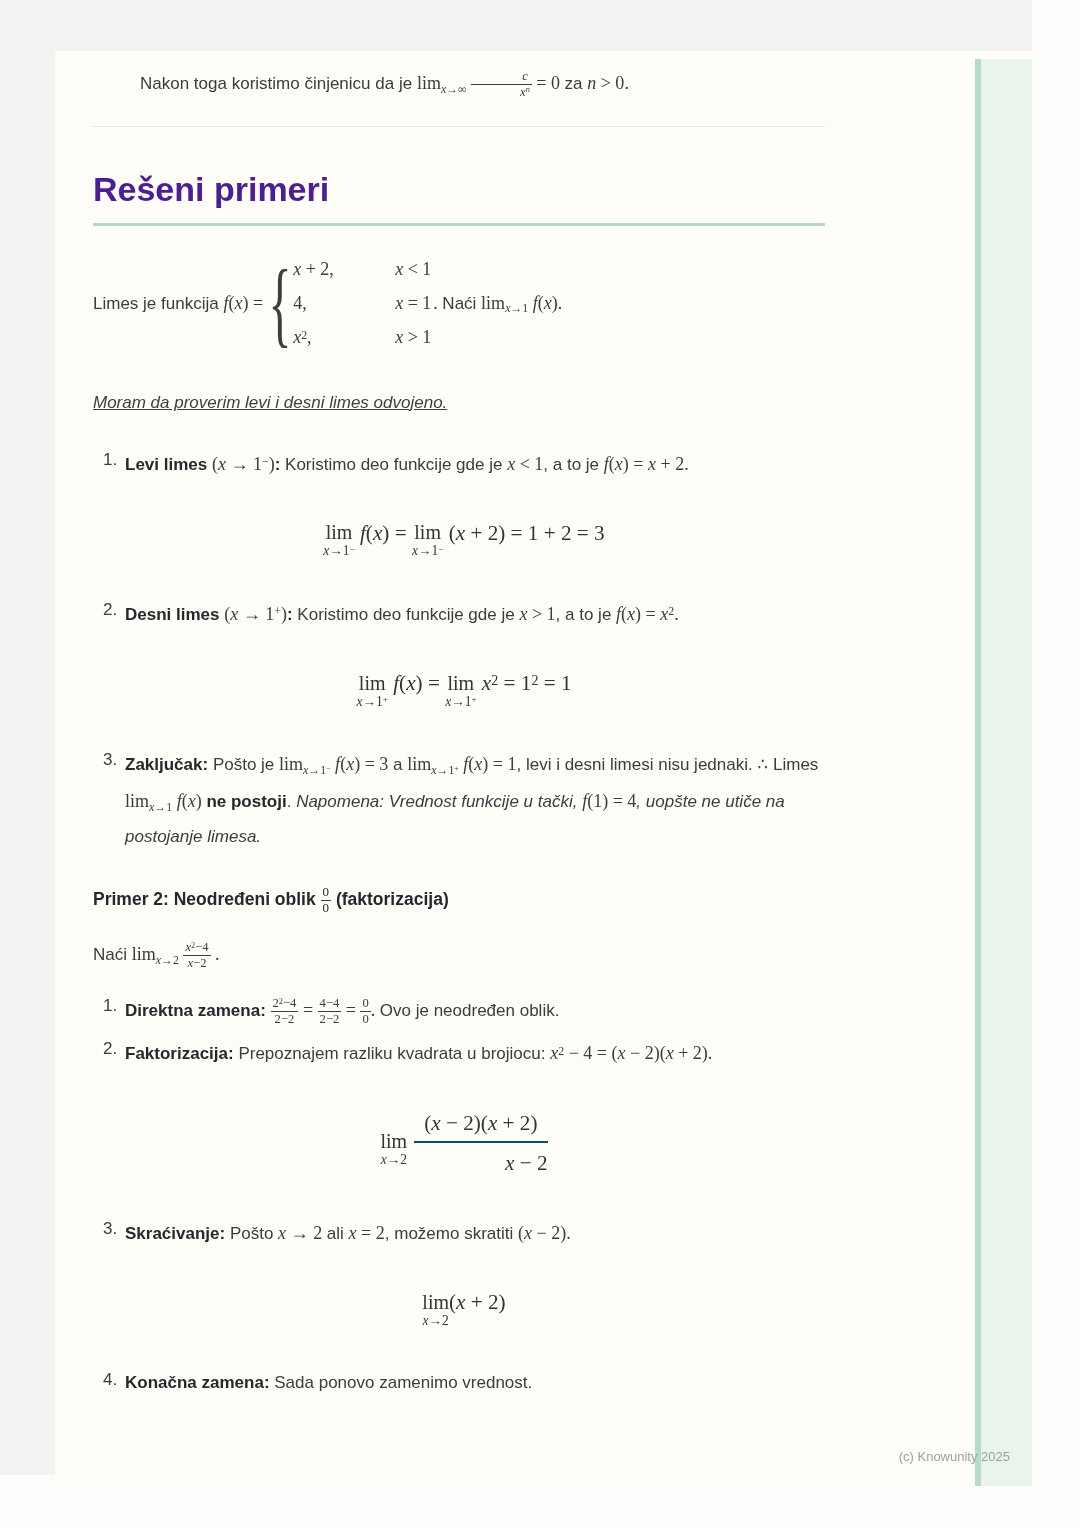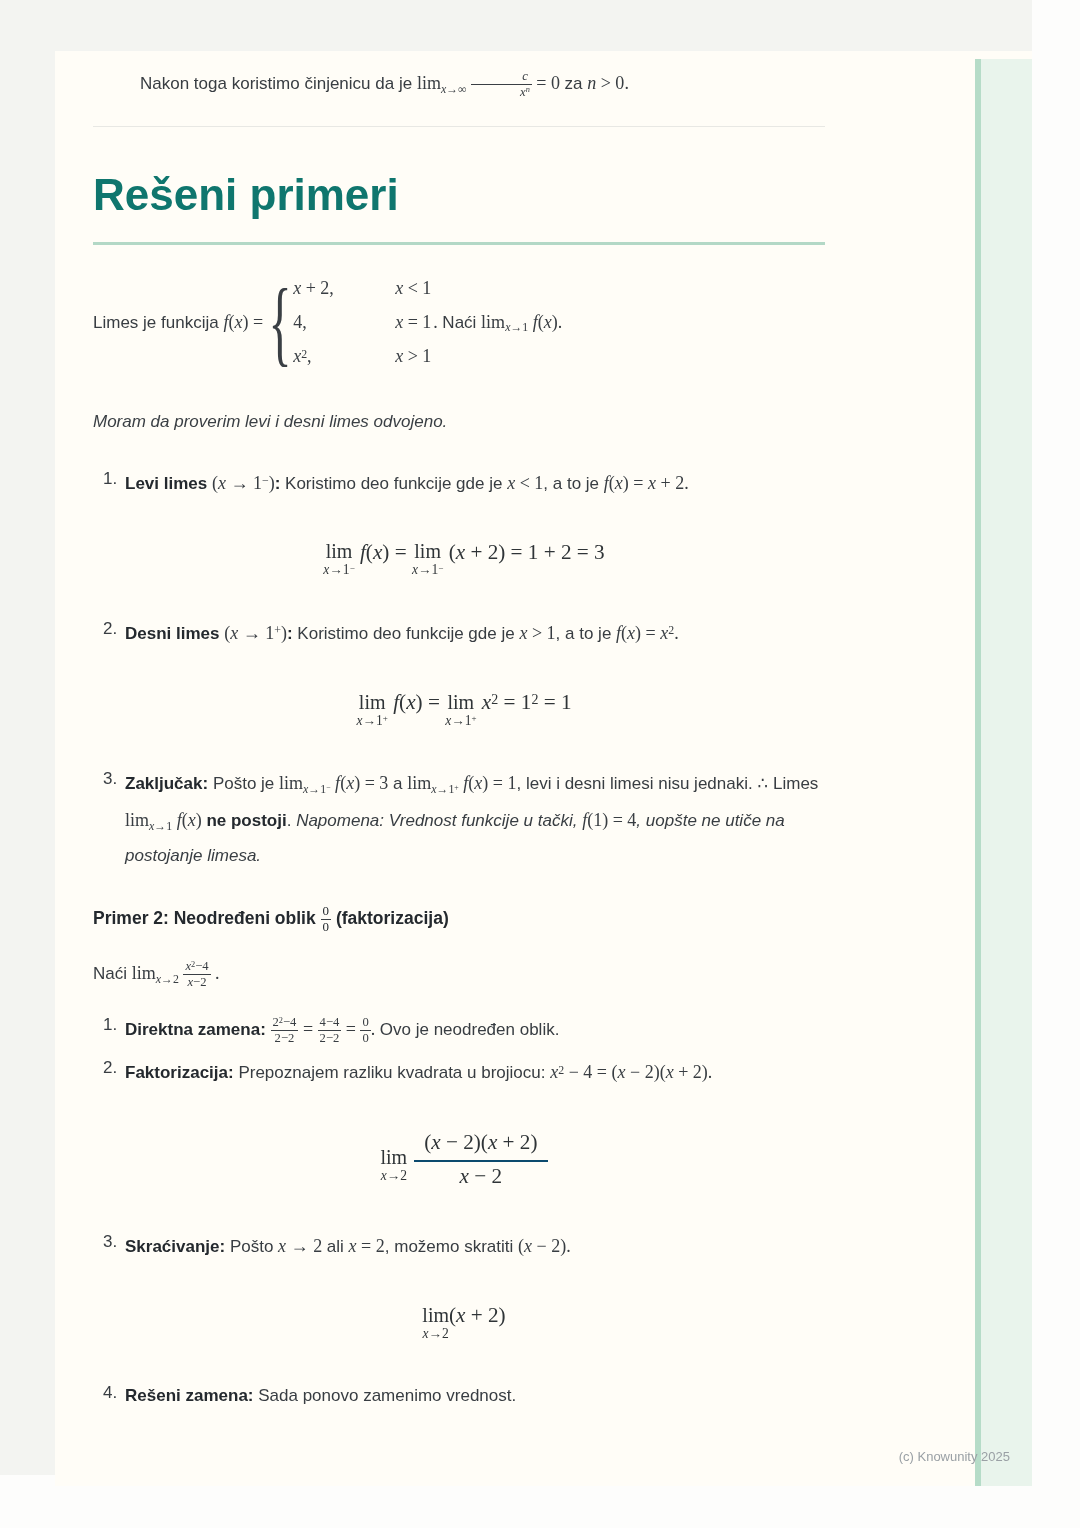--- a/index.html
+++ b/index.html
@@ -29,43 +29,43 @@
   .r-m{font-family:"Liberation Serif","DejaVu Serif",serif;font-size:1.06em;}
   .r-mi{font-family:"Liberation Serif","DejaVu Serif",serif;font-size:1.06em;font-style:italic;}
   .r-sym{font-family:"DejaVu Sans",sans-serif;}
   .sup{position:relative;top:-0.42em;font-size:66%;line-height:0;}
   .subp{position:relative;top:0.30em;font-size:66%;line-height:0;}
   .frac{display:inline-block;text-align:center;font-size:70%;line-height:1.15;vertical-align:-0.55em;}
   .frac .fnum{display:block;border-bottom:1px solid #3a3f44;padding:0 2px;}
   .frac .fden{display:block;padding:0 2px;}
   .bigfrac{display:inline-block;text-align:center;vertical-align:middle;line-height:1.3;margin-left:7px;}
   .bigfrac .fnum{display:block;border-bottom:2px solid #0c4a6e;padding:0 10px 3px;}
-  .bigfrac .fden{display:block;padding-top:1px;}
+  .bigfrac .fden{display:block;padding-top:7px;text-align:right;}
   .limu{display:inline-block;text-align:center;vertical-align:-0.78em;line-height:1;}
   .limu .limword{display:block;font-family:"Liberation Serif","DejaVu Serif",serif;}
   .limu .limsub{display:block;font-size:64%;margin-top:2px;font-family:"Liberation Serif","DejaVu Serif",serif;}
 
   .intro{margin:0;text-indent:47px;}
   hr.rule{border:none;border-top:1px solid #e8e8e4;margin:27px 0 0 0;}
   h1.title{
-    margin:44px 0 0 0;font-size:44px;line-height:1.1;color:#0f766e;
-    padding-bottom:22px;border-bottom:3px solid #b3d8c6;font-weight:700;
+    margin:44px 0 0 0;font-size:34px;line-height:1.1;color:#4c1d95;
+    padding-bottom:14px;border-bottom:3px solid #b3d8c6;font-weight:700;
   }
   h3.sub{margin:30px 0 0 0;font-size:17.5px;color:#24292e;font-weight:700;line-height:1.5;}
   h3.sub-runs{font-weight:400;}
   .given{display:flex;align-items:center;margin-top:26px;min-height:96px;}
   .brace{
     font-family:"Liberation Serif","DejaVu Serif",serif;font-size:96px;font-weight:400;
     display:inline-block;transform:scaleX(0.5);line-height:0.9;margin:0 -10px 0 -6px;color:#3a3f44;
   }
   .pw{display:inline-block;margin-right:2px;}
   .pw-row{display:flex;line-height:1.9;font-size:17px;gap:20px;}
   .pw-expr{width:82px;}
   .pw-cond{}
-  .note{margin:34px 0 0 0;font-style:italic;color:#3a3f44;}
+  .note{margin:34px 0 0 0;font-style:italic;color:#3a3f44;text-decoration:underline;}
   .olist{padding-left:10px;margin-top:30px;}
   .li{display:flex;margin:6px 0;}
   .li .num{flex:0 0 22px;}
   .li .li-body{flex:1;line-height:2.05;}
   .equation{
     font-family:"Liberation Serif","DejaVu Serif",serif;font-size:20px;color:#2f3437;
     text-align:center;margin:38px 0;line-height:1.2;
   }
   .naci{margin:24px 0 0 0;}
   .footer{
@@ -144,20 +144,20 @@
         <span class="li-body"><span class="r-b">Faktorizacija</span><span class="r-b">: </span><span class="r-t">Prepoznajem razliku kvadrata u brojiocu: </span><span class="r-mi">x</span><span class="sup"><span class="r-m">2</span></span><span class="r-m"> − 4 = (</span><span class="r-mi">x</span><span class="r-m"> − 2)(</span><span class="r-mi">x</span><span class="r-m"> + 2).</span></span>
       </div>
       <div class="equation"><span class="limu"><span class="limword">lim</span><span class="limsub"><span class="r-mi">x</span><span class="r-m">→2</span></span></span><span class="bigfrac"><span class="fnum"><span class="r-m">(</span><span class="r-mi">x</span><span class="r-m"> − 2)(</span><span class="r-mi">x</span><span class="r-m"> + 2)</span></span><span class="fden"><span class="r-mi">x</span><span class="r-m"> − 2</span></span></span></div>
       <div class="li">
         <span class="num">3.</span>
         <span class="li-body"><span class="r-b">Skraćivanje</span><span class="r-b">: </span><span class="r-t">Pošto </span><span class="r-mi">x</span><span class="r-m"> → 2</span><span class="r-t"> ali </span><span class="r-mi">x</span><span class="r-m"> = 2</span><span class="r-t">, možemo skratiti </span><span class="r-m">(</span><span class="r-mi">x</span><span class="r-m"> − 2).</span></span>
       </div>
       <div class="equation"><span class="limu"><span class="limword">lim</span><span class="limsub"><span class="r-mi">x</span><span class="r-m">→2</span></span></span><span class="r-m">(</span><span class="r-mi">x</span><span class="r-m"> + 2)</span></div>
       <div class="li">
         <span class="num">4.</span>
-        <span class="li-body"><span class="r-b">Rešeni zamena</span><span class="r-b">: </span><span class="r-t">Sada ponovo zamenimo vrednost.</span></span>
+        <span class="li-body"><span class="r-b">Konačna zamena</span><span class="r-b">: </span><span class="r-t">Sada ponovo zamenimo vrednost.</span></span>
       </div>
     </div>
 
   </div>
 
   <div class="footer">(c) Knowunity 2025</div>
 </div>
 
 </body></html>

